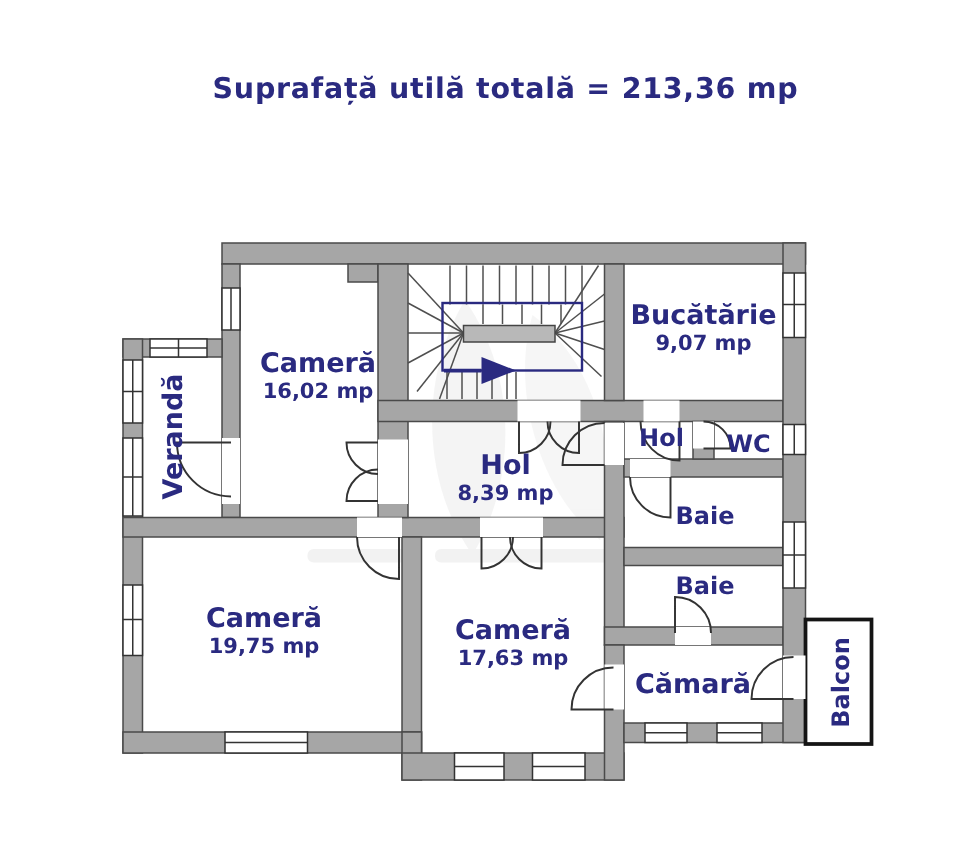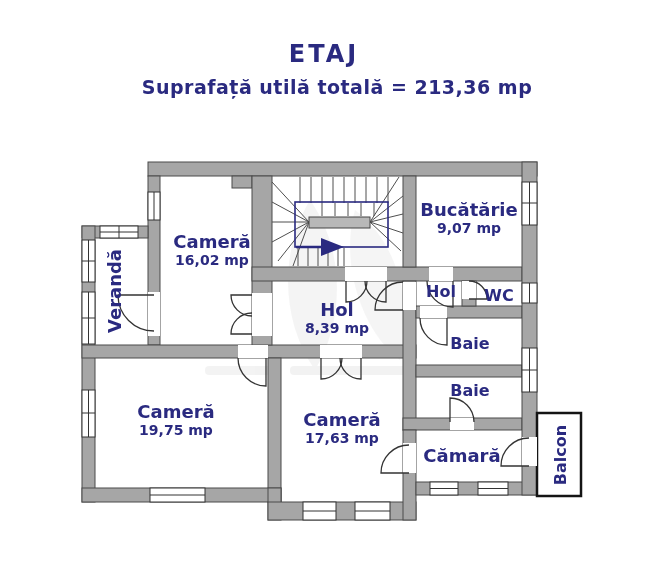--- a/index.html
+++ b/index.html
@@ -23,21 +23,20 @@
   .guide{fill:none;stroke:#2a2a80;stroke-width:1.6;}
   .landing{fill:#b8b8b8;stroke:#444444;stroke-width:1;}
   .balcony{fill:#ffffff;stroke:#141414;stroke-width:2.5;}
 </style>
 </head>
 <body>
 
 <div class="page">
 
   <header class="plan-header">
-    <h1 class="plan-title">ETAJ</h1>
     <h2 class="plan-subtitle">Suprafață utilă totală = 213,36 mp</h2>
   </header>
 
   <svg width="648" height="563" viewBox="0 0 648 563">
 
     <g opacity="0.09">
       <path d="M310,200 C280,250 280,320 315,370 C345,320 345,250 310,200 Z" fill="#8a8a8a"></path>
       <path d="M355,210 C395,240 415,300 400,360 C360,330 340,260 355,210 Z" fill="#9a9a9a"></path>
       <rect x="205" y="366" width="70" height="9" rx="4" fill="#777"></rect>
       <rect x="290" y="366" width="120" height="9" rx="4" fill="#777"></rect>

